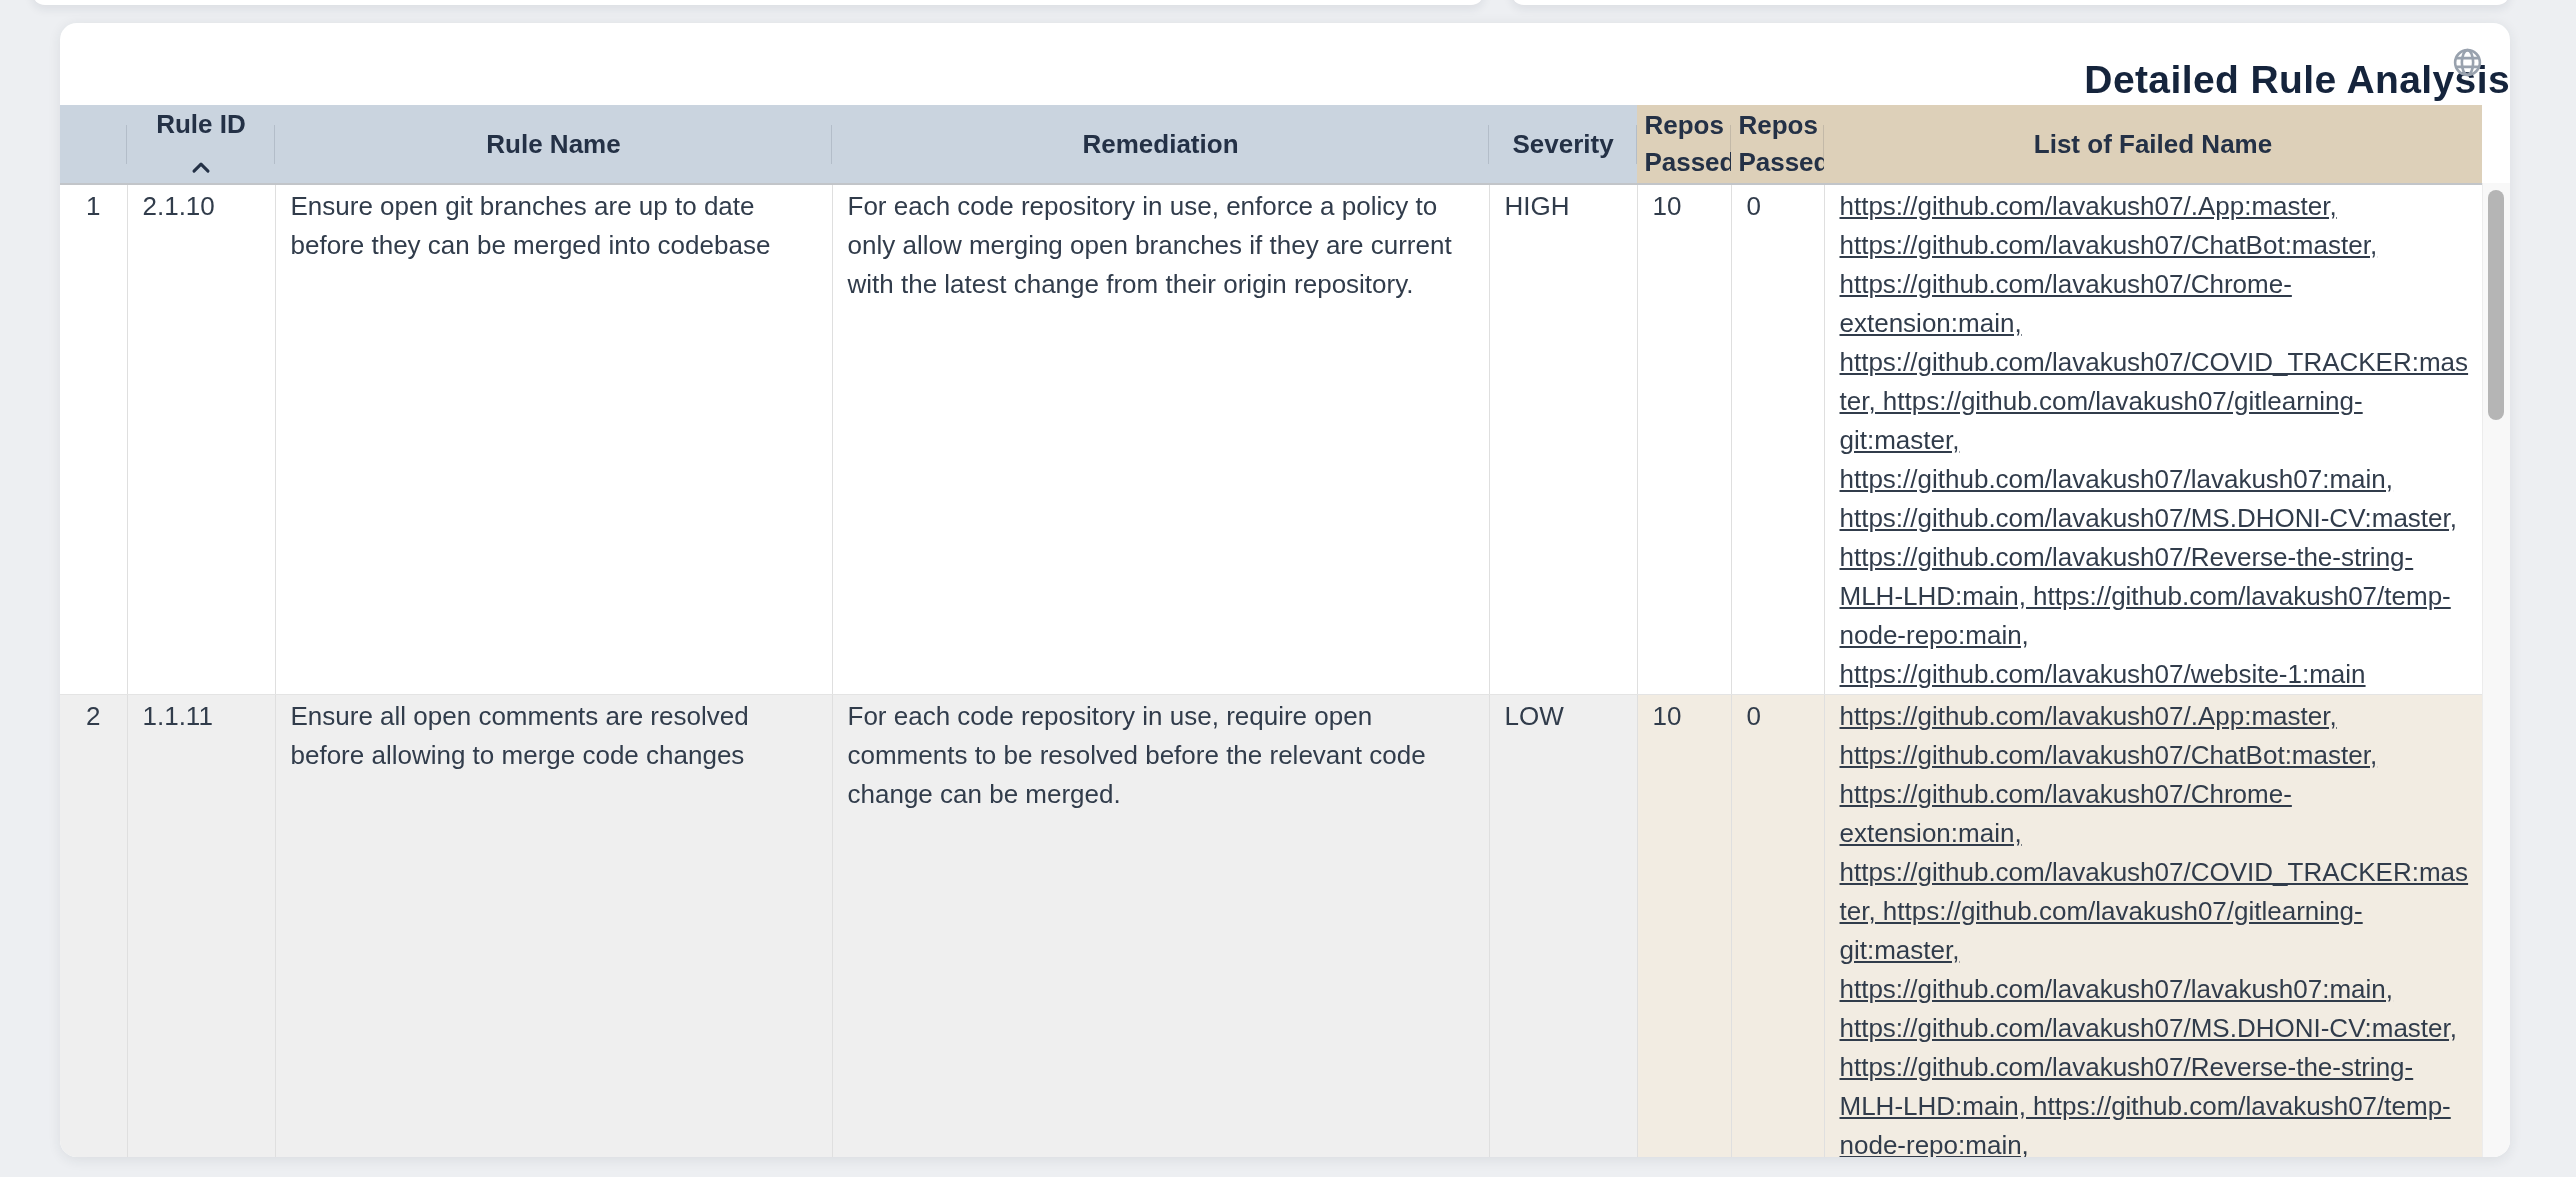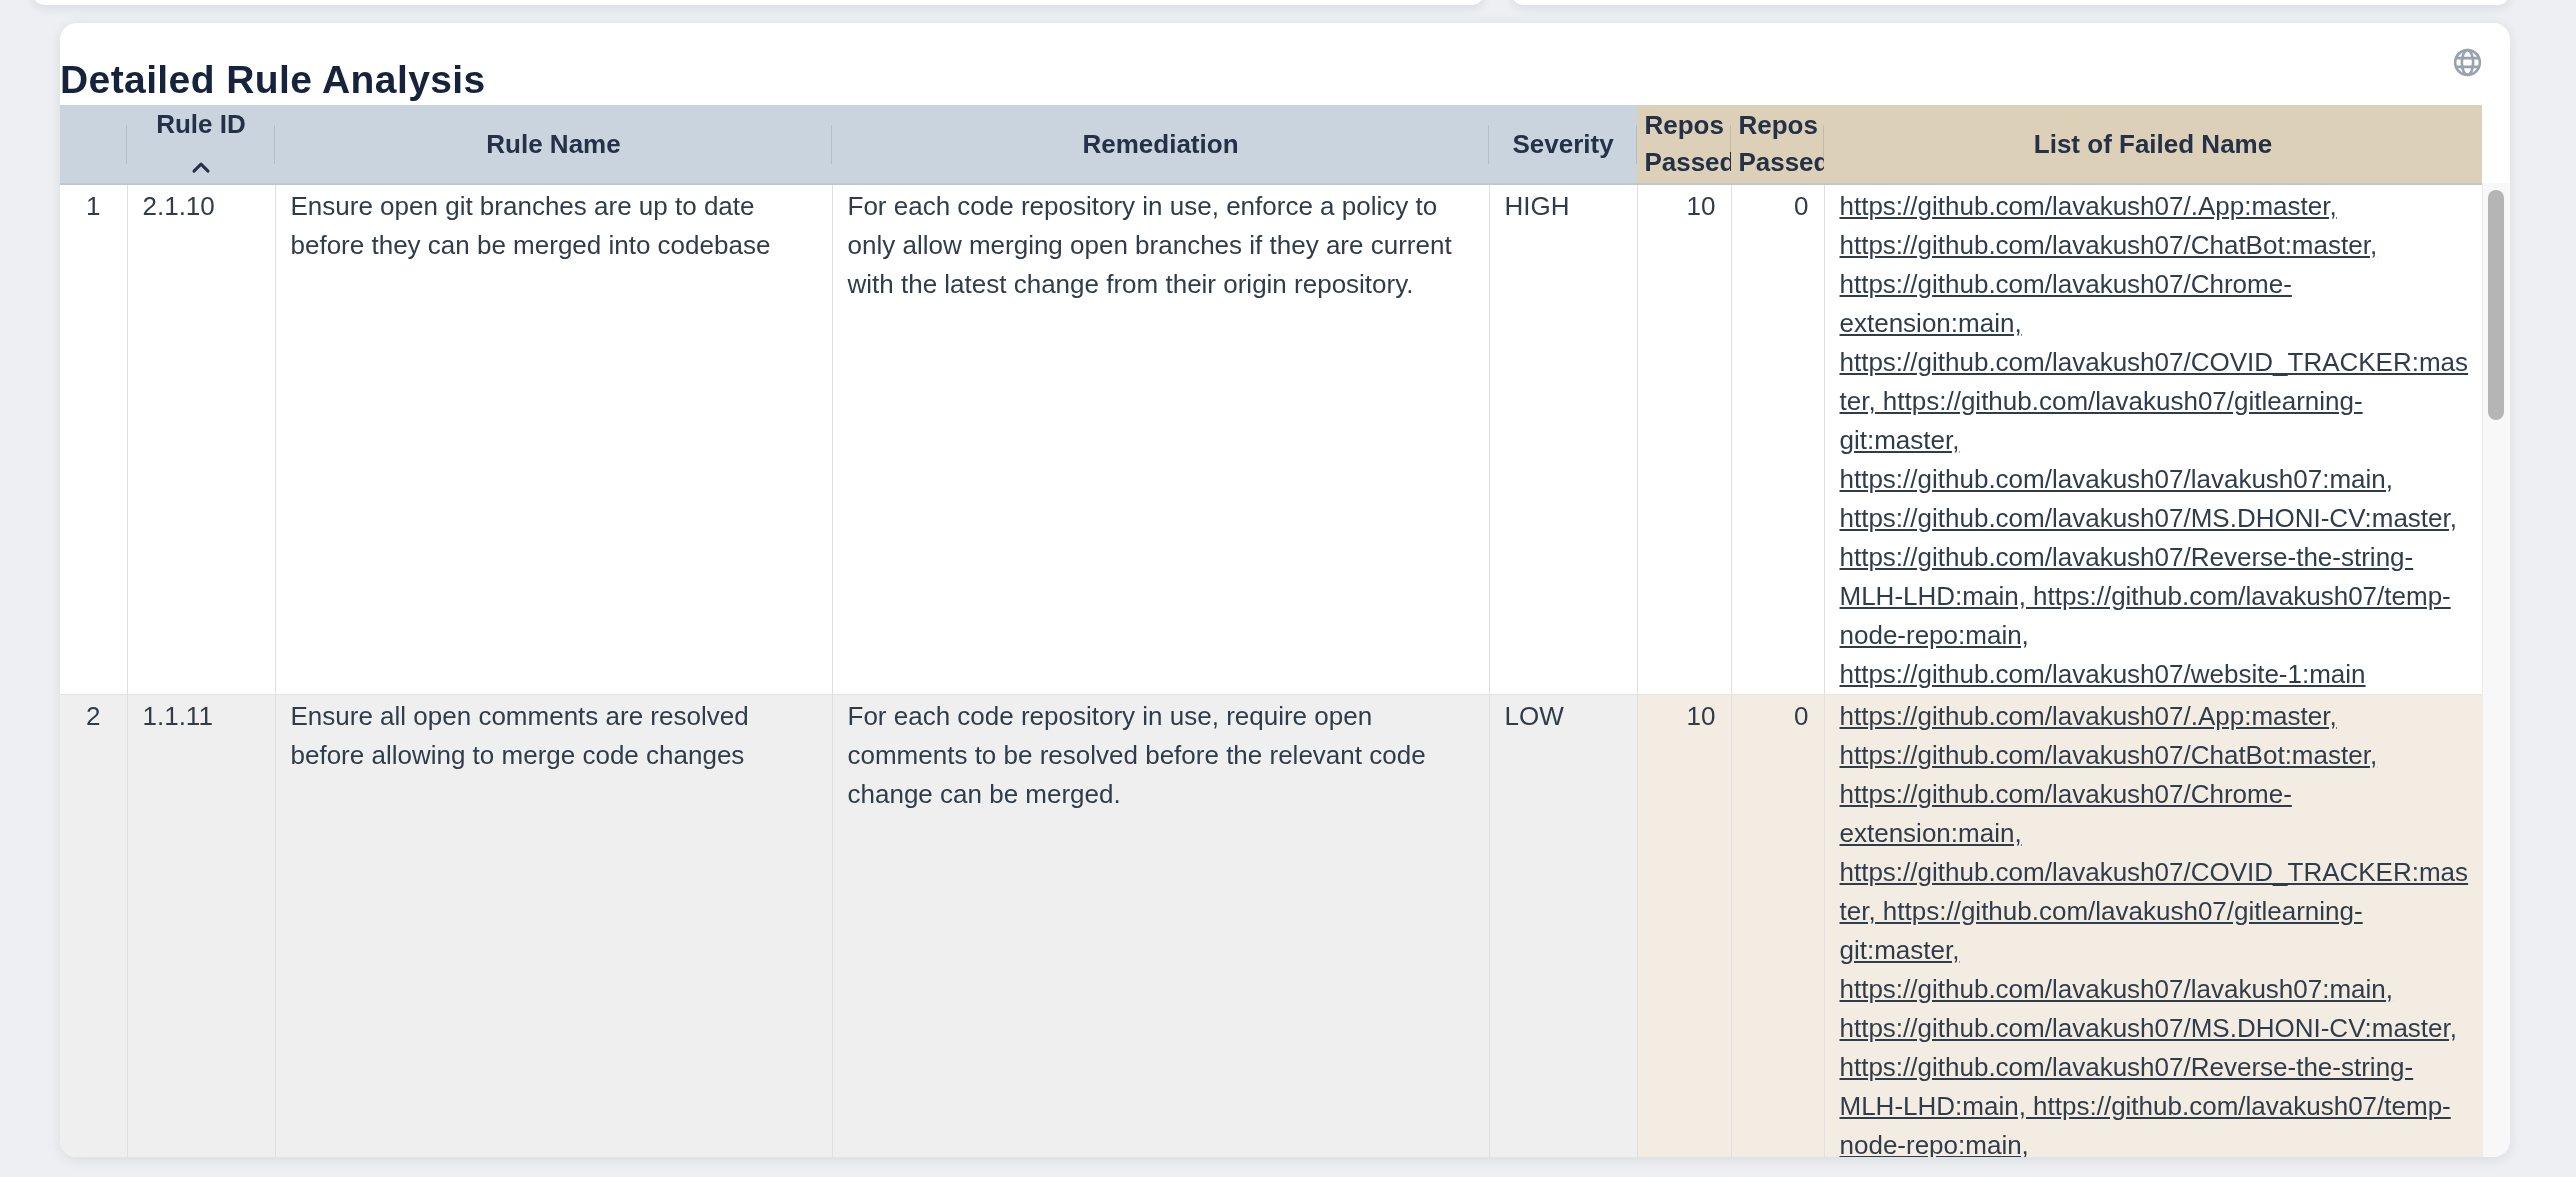--- a/index.html
+++ b/index.html
@@ -24,21 +24,21 @@
   
   .card {
     position: absolute; left: 60px; top: 23px;
     width: 2450px; height: 1134px;
     background: #ffffff; border-radius: 16.7px;
     box-shadow: 0 2.8px 13px rgba(30,40,60,0.09);
     overflow: hidden;
   }
   .card-title {
     position: absolute; top: 35px; left: 0; width: 100%;
-    text-align: left;
+    text-align: right;
     font-size: 39px; font-weight: bold;
     color: var(--title-color, #15243c);
     letter-spacing: 0.4px;
   }
   .globe-btn {
     position: absolute; top: 18.5px; right: 22px;
     width: 41px; height: 41px; padding: 3.7px;
     border: none; background: transparent; cursor: pointer;
     color: #99a2ae;
   }
@@ -69,21 +69,21 @@
     font-size: 26px; line-height: 39px;
     padding: 1.9px 15px 0 15px;
     border-right: 1.9px solid #dfdfdf;
     border-bottom: 1.9px solid #e4e4e4;
     background: #ffffff;
     overflow-wrap: break-word;
     color: var(--body-text, #313c4b);
   }
   tbody td:last-child { border-right: none; }
   td.col-num   { text-align: center; padding-left: 0; padding-right: 0; }
-  td.col-count { text-align: right; }
+  td.col-count { text-align: left; }
   td.col-repos { padding-right: 13px; text-decoration: underline; }
   tr.alt td            { background: var(--row-alt-gray, #efefef); }
   tr.alt td.beige-col  { background: var(--row-alt-beige, #f2ece2); }
 
   
   .vscroll {
     position: absolute; left: 2422px; top: 160px;
     width: 28px; height: 974px;
     background: #f8f8f8; border-left: 1.9px solid #ececec;
   }

